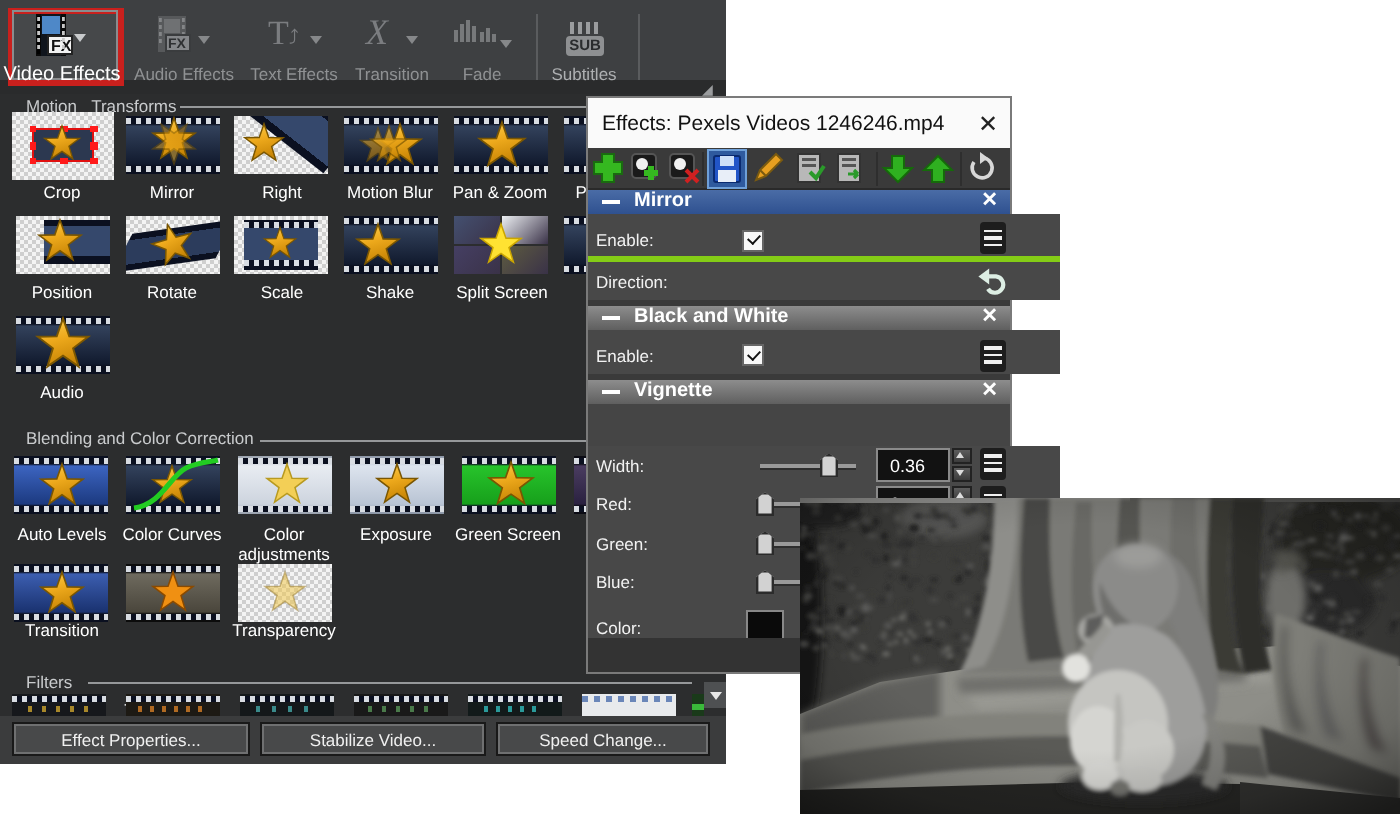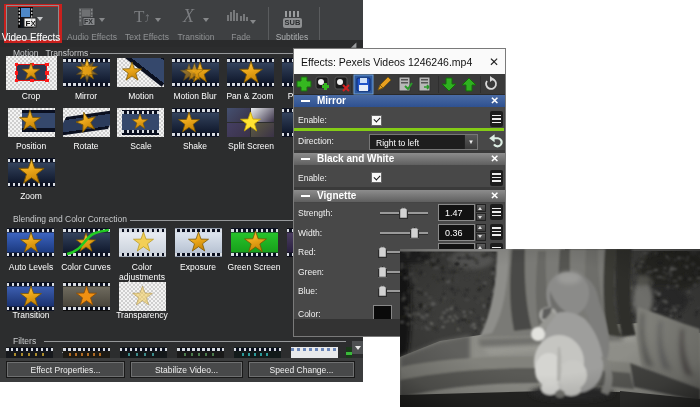--- a/index.html
+++ b/index.html
@@ -36,21 +36,21 @@
 #rtitle{left:0;top:0;width:211px;height:25px;background:#fafafa;}
 #rtitle .tt{position:absolute;left:7px;top:7px;font-size:10.5px;color:#111;}
 #rclose{position:absolute;right:6px;top:6px;font-size:12px;color:#222;}
 #rtoolbar{left:0;top:25px;width:211px;height:21px;background:#3a3a3a;border-bottom:1px solid #2a2a2a;box-sizing:border-box;}
 .hdr{left:0;width:211px;height:12px;font-size:10px;font-weight:bold;color:#fff;line-height:12px;}
 .hdr .dash{position:absolute;left:7px;top:5px;width:9px;height:2px;background:#fff;}
 .hdr .t{position:absolute;left:23px;top:0;}
 .hdr .x{position:absolute;right:6px;top:0;font-size:10px;}
 .bluehdr{background:linear-gradient(180deg,#4a6ca6 0,#2f5190 100%);}
 .grayhdr{background:linear-gradient(180deg,#8d8d8d 0,#5f5f5f 100%);}
-.row{left:0;width:210px;background:#484848;}
+.row{left:0;width:236px;background:#484848;}
 .rlabel{position:absolute;left:4px;font-size:8.5px;color:#f2f2f2;}
 .ham{position:absolute;left:196px;width:13px;height:16px;background:#1d1d1d;border-radius:2px;}
 .ham i{position:absolute;left:2px;width:9px;height:1.5px;background:#efefef;}
 .cb{position:absolute;left:77px;width:11px;height:11px;background:#f8f8f8;border:1px solid #666;box-sizing:border-box;}
 .cb:after{content:"";position:absolute;left:1.5px;top:1.5px;width:5px;height:3px;border-left:1.6px solid #111;border-bottom:1.6px solid #111;transform:rotate(-47deg);}
 .track{position:absolute;height:2px;background:#9a9a9a;border-bottom:1px solid #2e2e2e;}
 .thumbp{position:absolute;width:9px;height:12px;background:#d2d2d2;clip-path:polygon(50% 0,100% 30%,100% 100%,0 100%,0 30%);box-shadow:inset 0 0 0 1.2px #2b2b2b;}
 .vbox{position:absolute;left:144px;width:37px;height:17px;background:#121212;border:1px solid #8a8a8a;color:#fff;font-size:9px;line-height:16px;padding-left:6px;box-sizing:border-box;}
 .spin{position:absolute;left:182px;width:10px;height:17px;}
 .spin .u,.spin .d{position:absolute;left:0;width:10px;height:8px;background:linear-gradient(180deg,#5d5d5d,#3c3c3c);border:1px solid #222;box-sizing:border-box;}
@@ -190,21 +190,21 @@
       <svg width="26" height="26" viewBox="0 0 24 24" class="star" style="left: 11px; top: 2px;">
         <use href="#star5" fill="url(#goldg)" stroke="#7a5602" stroke-width="0.8"></use>
       </svg>
     </div>
   <div class="abs th film" style="left:281.5px;top:58px;">
       <div class="sp spT"></div>
       <div class="sp spB"></div>
     </div>
   <div class="abs thlabel" style="left:31px;top:91px;">Crop</div>
   <div class="abs thlabel" style="left:86px;top:91px;">Mirror</div>
-  <div class="abs thlabel" style="left:141px;top:91px;">Motion</div>
+  <div class="abs thlabel" style="left:141px;top:91px;">Right</div>
   <div class="abs thlabel" style="left:195px;top:91px;">Motion Blur</div>
   <div class="abs thlabel" style="left:250px;top:91px;">Pan &amp; Zoom</div>
   <div class="abs thlabel" style="left:305px;top:91px;">Playback</div>
 
   <div class="abs th check" style="left:8px;top:108px;" id="th_pos">
       <div style="position: absolute; left: 14px; top: 2px; width: 33px; height: 22px; background: linear-gradient(rgb(11, 16, 32) 0px, rgb(11, 16, 32) 3px, rgb(53, 72, 108) 3px, rgb(53, 72, 108) 18px, rgb(11, 16, 32) 18px);"></div>
       <svg width="24" height="24" viewBox="0 0 24 24" class="star" style="left: 10px; top: 1px;">
         <use href="#star5" fill="url(#goldg)" stroke="#7a5602" stroke-width="0.8"></use>
       </svg>
     </div>
@@ -248,21 +248,21 @@
   <div class="abs thlabel" style="left:195px;top:141px;text-align:right;">Shake</div>
   <div class="abs thlabel" style="left:251px;top:141px;">Split Screen</div>
 
   <div class="abs th film" style="left:8px;top:158px;" id="th_zoom">
       <div class="sp spT"></div>
       <div class="sp spB"></div>
       <svg width="29" height="29" viewBox="0 0 24 24" class="star" style="left: 9px; top: 0px;">
         <use href="#star5" fill="url(#goldg)" stroke="#7a5602" stroke-width="0.8"></use>
       </svg>
     </div>
-  <div class="abs thlabel" style="left:31px;top:191px;">Zoom</div>
+  <div class="abs thlabel" style="left:31px;top:191px;">Audio</div>
 
   <div class="abs seclabel" style="left:13px;top:214px;">Blending and Color Correction</div>
   <div class="abs secline" style="left:130px;top:220px;width:226px;"></div>
 
   <div class="abs th film" style="left: 7px; top: 228px; background: linear-gradient(rgb(11, 16, 32) 0px, rgb(11, 16, 32) 4px, rgb(60, 100, 192) 5px, rgb(28, 58, 128) 24px, rgb(11, 16, 32) 25px);" id="th_auto">
       <div class="sp spT"></div>
       <div class="sp spB"></div>
       <svg width="24" height="24" viewBox="0 0 24 24" class="star" style="left: 12px; top: 3px;">
         <use href="#star5" fill="url(#goldg)" stroke="#7a5602" stroke-width="0.8"></use>
       </svg>
@@ -413,24 +413,20 @@
     <span class="rlabel" style="top:8px;">Enable:</span>
     <span class="cb" style="top:7.5px;"></span>
     <span class="ham" style="top:4px;">
         <i style="top:3.5px;"></i>
         <i style="top:7px;"></i>
         <i style="top:10.5px;"></i>
       </span>
   </div>
   <div class="abs row" style="top:78.5px;height:22px;border-top:3px solid #84cc16;box-sizing:border-box;">
     <span class="rlabel" style="top:5px;">Direction:</span>
-    <div style="position:absolute;left:75px;top:3px;width:109px;height:16px;background:#1e1e1e;border:1px solid #777;box-sizing:border-box;">
-      <span style="position:absolute;left:6px;top:3px;font-size:8.5px;color:#fff;">Right to left</span>
-      <span style="position:absolute;right:0;top:0;width:12px;height:14px;background:linear-gradient(180deg,#585858,#3a3a3a);border-left:1px solid #222;color:#eee;font-size:7px;text-align:center;line-height:14px;">▾</span>
-    </div>
     <div style="position:absolute;left:193px;top:2px;width:16px;height:17px;">
       <svg width="16" height="17" viewBox="0 0 16 17">
           <path d="M5.2 5.2 L11 5.2 A4.1 4.1 0 1 1 7 11.4" fill="none" stroke="#ddeee4" stroke-width="2.1"></path>
           <path d="M7.6 1.2 L7.6 9.2 L2.2 5.2 Z" fill="#ddeee4"></path>
         </svg>
     </div>
   </div>
   <div class="abs gap" style="top:100.5px;height:3.5px;"></div>
   <div class="abs hdr grayhdr" style="top:104px;">
       <span class="dash"></span>
@@ -446,37 +442,20 @@
         <i style="top:10.5px;"></i>
       </span>
   </div>
   <div class="abs gap" style="top:138px;height:2.5px;"></div>
   <div class="abs hdr grayhdr" style="top:140.5px;">
       <span class="dash"></span>
       <span class="t">Vignette</span>
       <span class="x">✕</span>
     </div>
 
-  <div class="abs row" style="top:154px;height:19.5px;">
-    <span class="rlabel" style="top:5px;">Strength:</span>
-    <span class="track" style="left:86px;top:9px;width:48px;"></span>
-    <span class="thumbp" style="left:105px;top:4px;"></span>
-    <span class="vbox" style="top:1px;">1.47</span>
-    <span class="spin" style="top:1px;">
-        <span class="u"></span>
-        <span class="d"></span>
-        <b style="top:2.5px;border-bottom:3px solid #ddd;"></b>
-        <b style="top:11.5px;border-top:3px solid #ddd;"></b>
-      </span>
-    <span class="ham" style="top:1px;">
-        <i style="top:3.5px;"></i>
-        <i style="top:7px;"></i>
-        <i style="top:10.5px;"></i>
-      </span>
-  </div>
   <div class="abs row" style="top:173.5px;height:19.5px;">
     <span class="rlabel" style="top:5px;">Width:</span>
     <span class="track" style="left:86px;top:9px;width:48px;"></span>
     <span class="thumbp" style="left:116px;top:4px;"></span>
     <span class="vbox" style="top:1px;">0.36</span>
     <span class="spin" style="top:1px;">
         <span class="u"></span>
         <span class="d"></span>
         <b style="top:2.5px;border-bottom:3px solid #ddd;"></b>
         <b style="top:11.5px;border-top:3px solid #ddd;"></b>

